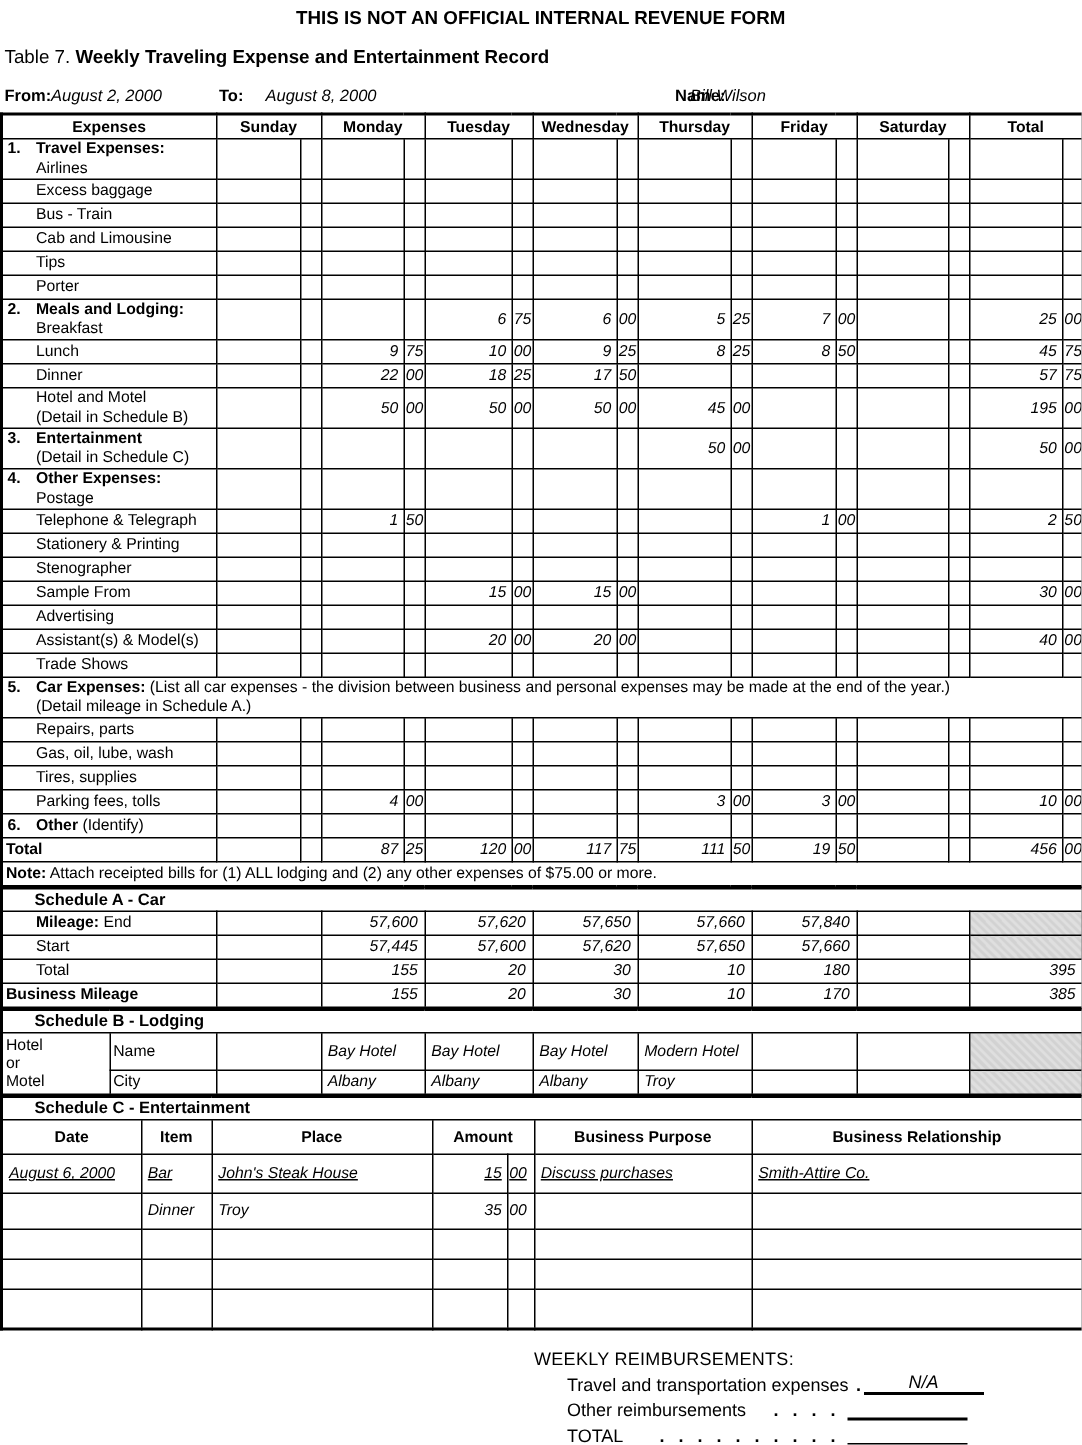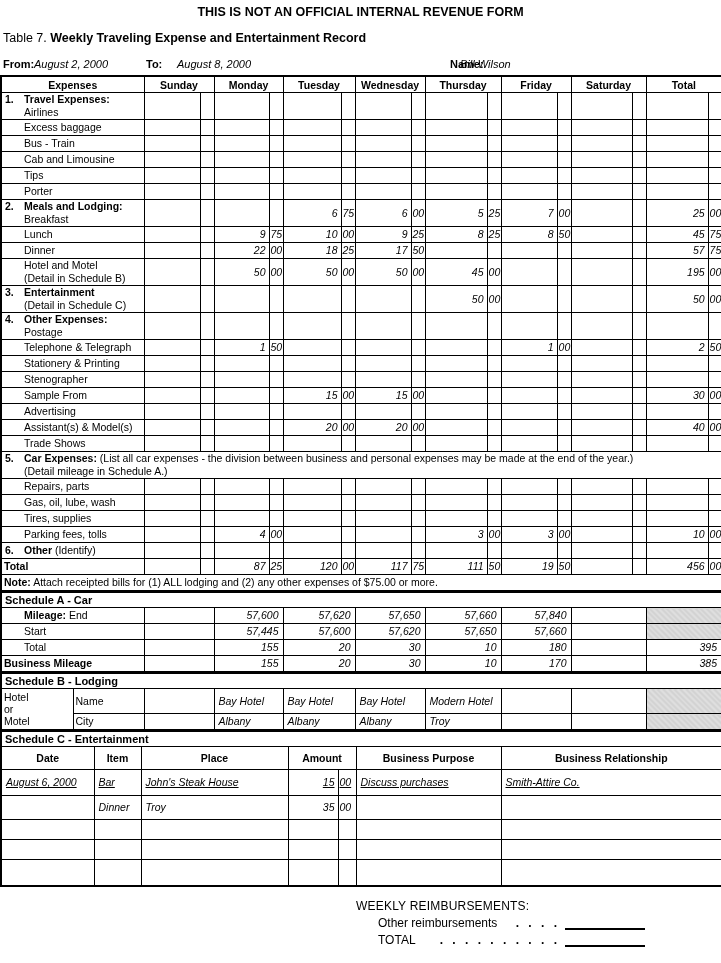--- a/index.html
+++ b/index.html
@@ -20,21 +20,21 @@
   .grid td{height:15px;line-height:13px;}
   .lbl{text-align:left;}
   .l1,.l2{line-height:13px;}
   .l1.numbered{position:relative;padding-left:20px;}
   .l1.indent{padding-left:20px;}
   .l2{padding-left:20px;}
   .num{position:absolute;left:1px;top:0;font-weight:bold;}
   .val{font-style:italic;}
   td.d{text-align:right;padding-right:3px;}
   td.c{text-align:left;padding:0 1px;}
-  td.band{font-weight:bold;text-align:left;height:14px;font-size:11px;padding-left:3px;}
+  td.band{font-weight:bold;text-align:left;height:14px;font-size:11px;padding-left:21px;}
   td.sval{font-style:italic;text-align:right;padding-right:4px;}
   td.bval{font-style:italic;text-align:left;padding-left:4px;white-space:normal;line-height:11px;}
   td.cval{font-style:italic;text-align:left;padding-left:4px;}
   .shade{background:#d8d8d8;background-image:repeating-linear-gradient(45deg,#d2d2d2 0 2px,#dfdfdf 2px 4px);}
   td.corner{text-align:left;line-height:12px;}
   #sched-c th{height:22px;}
   tr.h24 td{height:24px;}
   tr.cr0 td{height:25px;text-decoration:underline;}
   tr.cr1 td{height:23px;}
   tr.cr2 td,tr.cr3 td{height:19px;}
@@ -828,20 +828,25 @@
         <td class="cval"></td>
         <td class="cval"></td>
       </tr>
     </tbody>
 </table>
 
 <div class="reimb">
   <div class="rtitle">WEEKLY REIMBURSEMENTS:</div>
   <div id="reimb-lines">
       <div class="rline">
+        <span class="rlabel">Travel and transportation expenses</span>
+        <span class="rdots">.</span>
+        <span class="uline">N/A</span>
+      </div>
+      <div class="rline">
         <span class="rlabel">Other reimbursements</span>
         <span class="rdots">. . . .</span>
         <span class="uline"></span>
       </div>
       <div class="rline">
         <span class="rlabel">TOTAL</span>
         <span class="rdots">. . . . . . . . . .</span>
         <span class="uline"></span>
       </div>
     </div>

